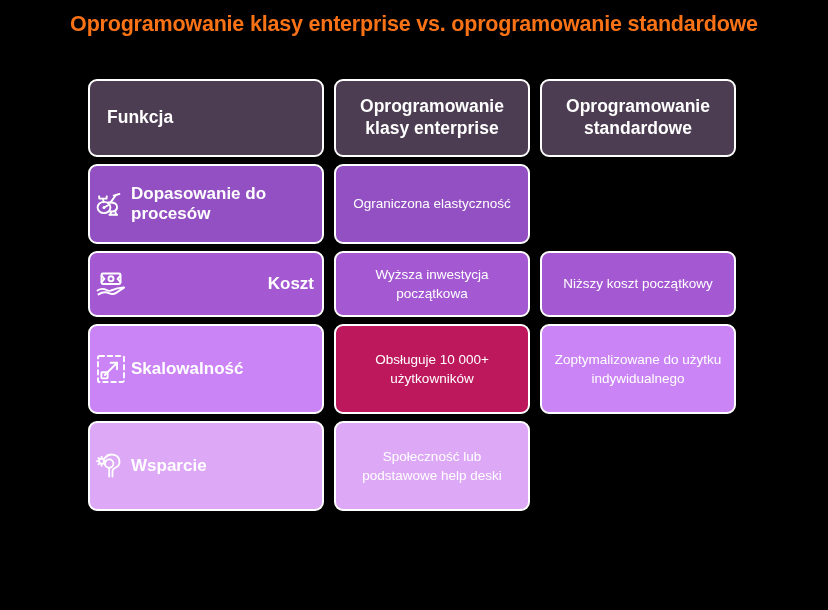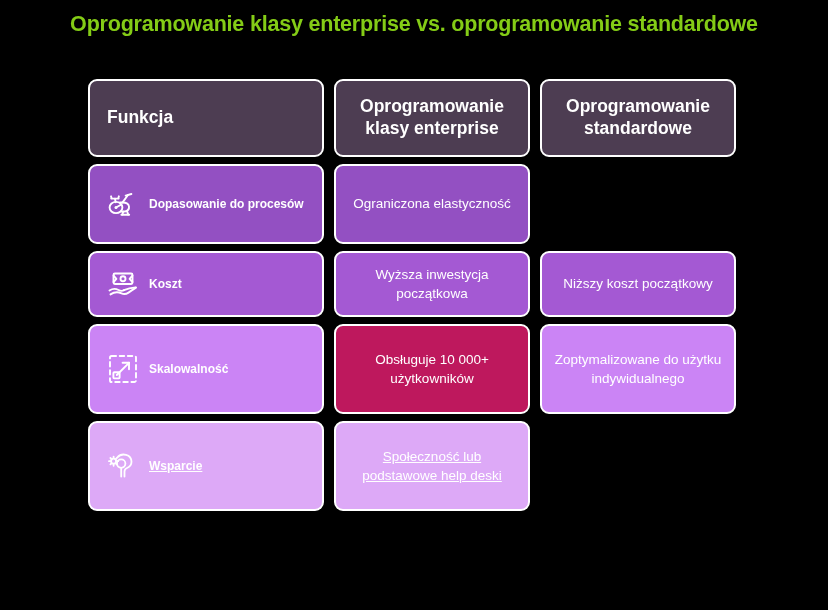--- a/index.html
+++ b/index.html
@@ -9,21 +9,21 @@
     font-family: "Liberation Sans", sans-serif;
     overflow: hidden;
   }
   .page { position: relative; width: 828px; height: 610px; }
 
   .page-title {
     position: absolute;
     left: 0; top: 12px;
     width: 828px;
     text-align: center;
-    color: #84cc16;
+    color: #f97316;
     font-size: 21.5px;
     font-weight: bold;
     letter-spacing: -0.2px;
     white-space: nowrap;
   }
 
   .table {
     position: absolute;
     left: 88px; top: 79px;
     width: 648px;
@@ -65,41 +65,41 @@
 
   
   .row-body .cell {
     font-size: 13.5px;
     line-height: 1.42;
     font-weight: normal;
   }
   .row-body .cell-feature {
     justify-content: flex-start;
     text-align: left;
-    gap: 7px;
-    padding-left: 14px;
-    font-size: 12px;
+    gap: 1px;
+    padding-left: 2px;
+    font-size: 17px;
     font-weight: bold;
     line-height: 1.2;
   }
   .feature-label { flex: 1; }
 
   .icon-wrap {
     flex: 0 0 auto;
     width: 38px; height: 38px;
     display: flex; align-items: center; justify-content: center;
   }
   .icon-wrap svg { display: block; width: 36px; height: 36px; }
 
   
   .r1 .cell { height: 80px; }
   .r2 .cell { height: 66px; }
   .r3 .cell { height: 90px; }
   .r4 .cell { height: 90px; }
-  .r5 .cell { height: 90px; text-decoration: underline; }
+  .r5 .cell { height: 90px; }
 </style>
 </head>
 <body style="background: rgb(0, 0, 0);">
 
 <div class="page">
 
   <div class="page-title">Oprogramowanie klasy enterprise vs. oprogramowanie standardowe</div>
 
   <div class="table">
 
@@ -127,21 +127,21 @@
             <path d="M22.2 25.6 L23.2 28.6"></path>
             <path d="M16.4 28.8 L24.2 28.8"></path>
           </svg>
         </span>
         <span class="feature-label">Dopasowanie do procesów</span>
       </div>
       <div class="cell" style="background: rgb(147, 80, 194);">Ograniczona elastyczność</div>
     </div>
 
     <div class="row row-body r2">
-      <div class="cell cell-feature" style="background: rgb(164, 89, 211);">
+      <div class="cell cell-feature" style="background: rgb(164, 89, 211); text-align: right;">
         <span class="icon-wrap">
           <svg viewBox="0 0 36 36" fill="none" stroke="#ffffff" stroke-width="1.9" stroke-linecap="round" stroke-linejoin="round">
             <rect x="8.5" y="7.5" width="19" height="10.5" rx="1.4"></rect>
             <circle cx="18" cy="12.8" r="2.5"></circle>
             <path d="M8.6 9.6 L11.4 12.8 L8.6 16"></path>
             <path d="M27.4 9.6 L24.6 12.8 L27.4 16"></path>
             <path d="M4.5 24.5 Q9 21.5 13.5 24 Q16.5 25.6 19 24.2"></path>
             <path d="M5.5 28.4 Q11 24.8 16.5 27.4 Q20 29 23.5 26.6 Q27.5 23.8 31 21.6"></path>
             <path d="M19 24.2 Q24 22.2 30.6 21.4"></path>
           </svg>

